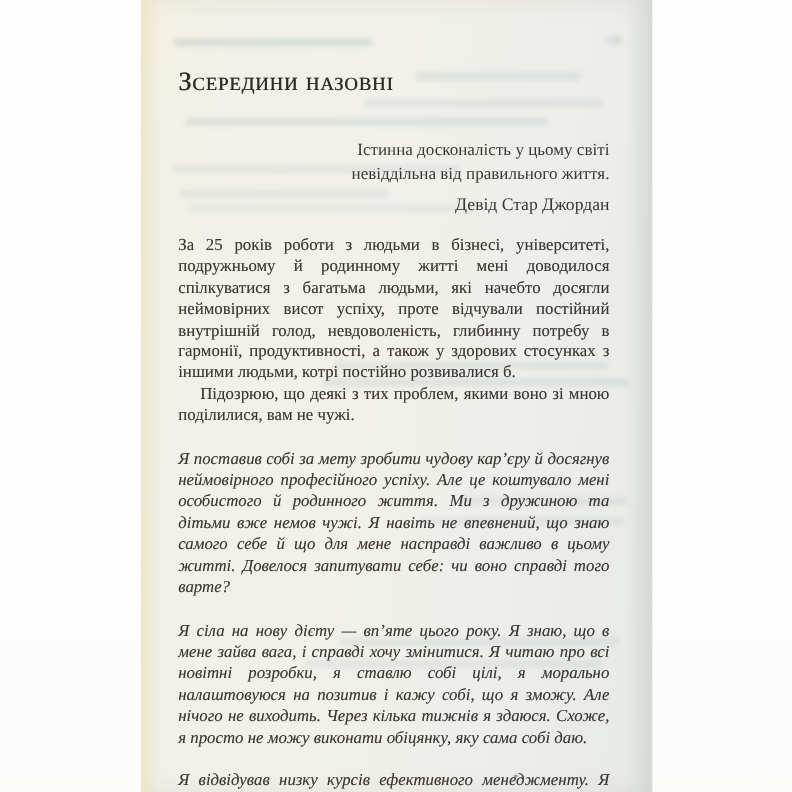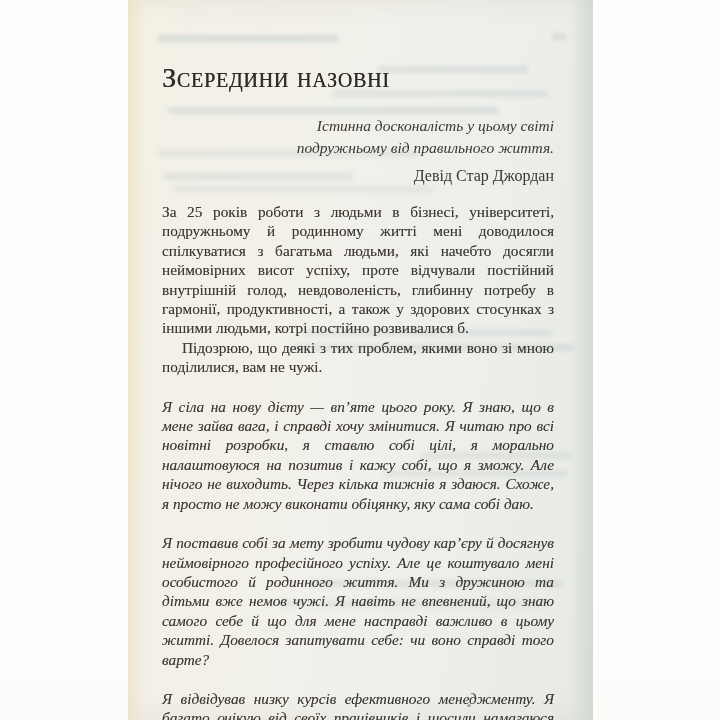--- a/index.html
+++ b/index.html
@@ -38,31 +38,30 @@
   }
   .content {
     position: absolute;
     left: 34px;
     top: 0;
     width: 392px;
     color: #3b3832;
   }
   .title {
     margin: 62px 0 0 0;
-    font-size: 28px;
+    font-size: 24px;
     font-weight: normal;
     font-variant: small-caps;
     letter-spacing: 0.8px;
     color: #2d2a25;
     text-shadow: 0.4px 0 0 rgba(45,42,37,0.8);
   }
   .epigraph {
-    margin-top: 21px;
+    margin-top: 37px;
     text-align: right;
-    font-style: italic;
     font-size: 15.5px;
     line-height: 22px;
     color: #3a3731;
   }
   .epigraph-attribution {
     margin-top: 8px;
     text-align: right;
     font-style: normal;
     font-size: 16px;
     color: #3a3731;
@@ -113,29 +112,29 @@
     <div class="ghost" style="left:292px;top:452px;width:150px;opacity:0.20;"></div>
     <div class="ghost" style="left:255px;top:470px;width:185px;opacity:0.19;"></div>
     <div class="ghost" style="left:180px;top:580px;width:255px;opacity:0.22;"></div>
     <div class="ghost" style="left:150px;top:600px;width:270px;opacity:0.19;"></div>
 
     <div class="content">
       <h1 class="title">Зсередини назовні</h1>
 
       <div class="epigraph">
         <div>Істинна досконалість у цьому світі</div>
-        <div>подружньому від правильного життя.</div>
+        <div>невіддільна від правильного життя.</div>
       </div>
       <div class="epigraph-attribution">Девід Стар Джордан</div>
 
       <div class="body-text">
         <p>За 25 років роботи з людьми в бізнесі, університеті, подружньому й родинному житті мені доводилося спілкуватися з багатьма людьми, які начебто досягли неймовірних висот успіху, проте відчували постійний внутрішній голод, невдоволеність, глибинну потребу в гармонії, продуктивності, а також у здорових стосунках з іншими людьми, котрі постійно розвивалися б.</p>
         <p class="para-indent">Підозрюю, що деякі з тих проблем, якими воно зі мною поділилися, вам не чужі.</p>
+        <p class="para-italic">Я поставив собі за мету зробити чудову кар’єру й досягнув неймовірного професійного успіху. Але це коштувало мені особистого й родинного життя. Ми з дружиною та дітьми вже немов чужі. Я навіть не впевнений, що знаю самого себе й що для мене насправді важливо в цьому житті. Довелося запитувати себе: чи воно справді того варте?</p>
         <p class="para-italic">Я сіла на нову дієту — вп’яте цього року. Я знаю, що в мене зайва вага, і справді хочу змінитися. Я читаю про всі новітні розробки, я ставлю собі цілі, я морально налаштовуюся на позитив і кажу собі, що я зможу. Але нічого не виходить. Через кілька тижнів я здаюся. Схоже, я просто не можу виконати обіцянку, яку сама собі даю.</p>
-        <p class="para-italic">Я поставив собі за мету зробити чудову кар’єру й досягнув неймовірного професійного успіху. Але це коштувало мені особистого й родинного життя. Ми з дружиною та дітьми вже немов чужі. Я навіть не впевнений, що знаю самого себе й що для мене насправді важливо в цьому житті. Довелося запитувати себе: чи воно справді того варте?</p>
         <p class="para-italic">Я відвідував низку курсів ефективного менеджменту. Я багато очікую від своїх працівників і щосили намагаюся бути з ними приязним і ставитися до них справедливо. Але я не відчуваю жодної зворотної відданості. Думаю, якби я захворів і на</p>
       </div>
     </div>
 
     <div class="edge-left"></div>
     <div class="edge-right"></div>
     <div class="speck"></div>
   </div>
 </div>
 

